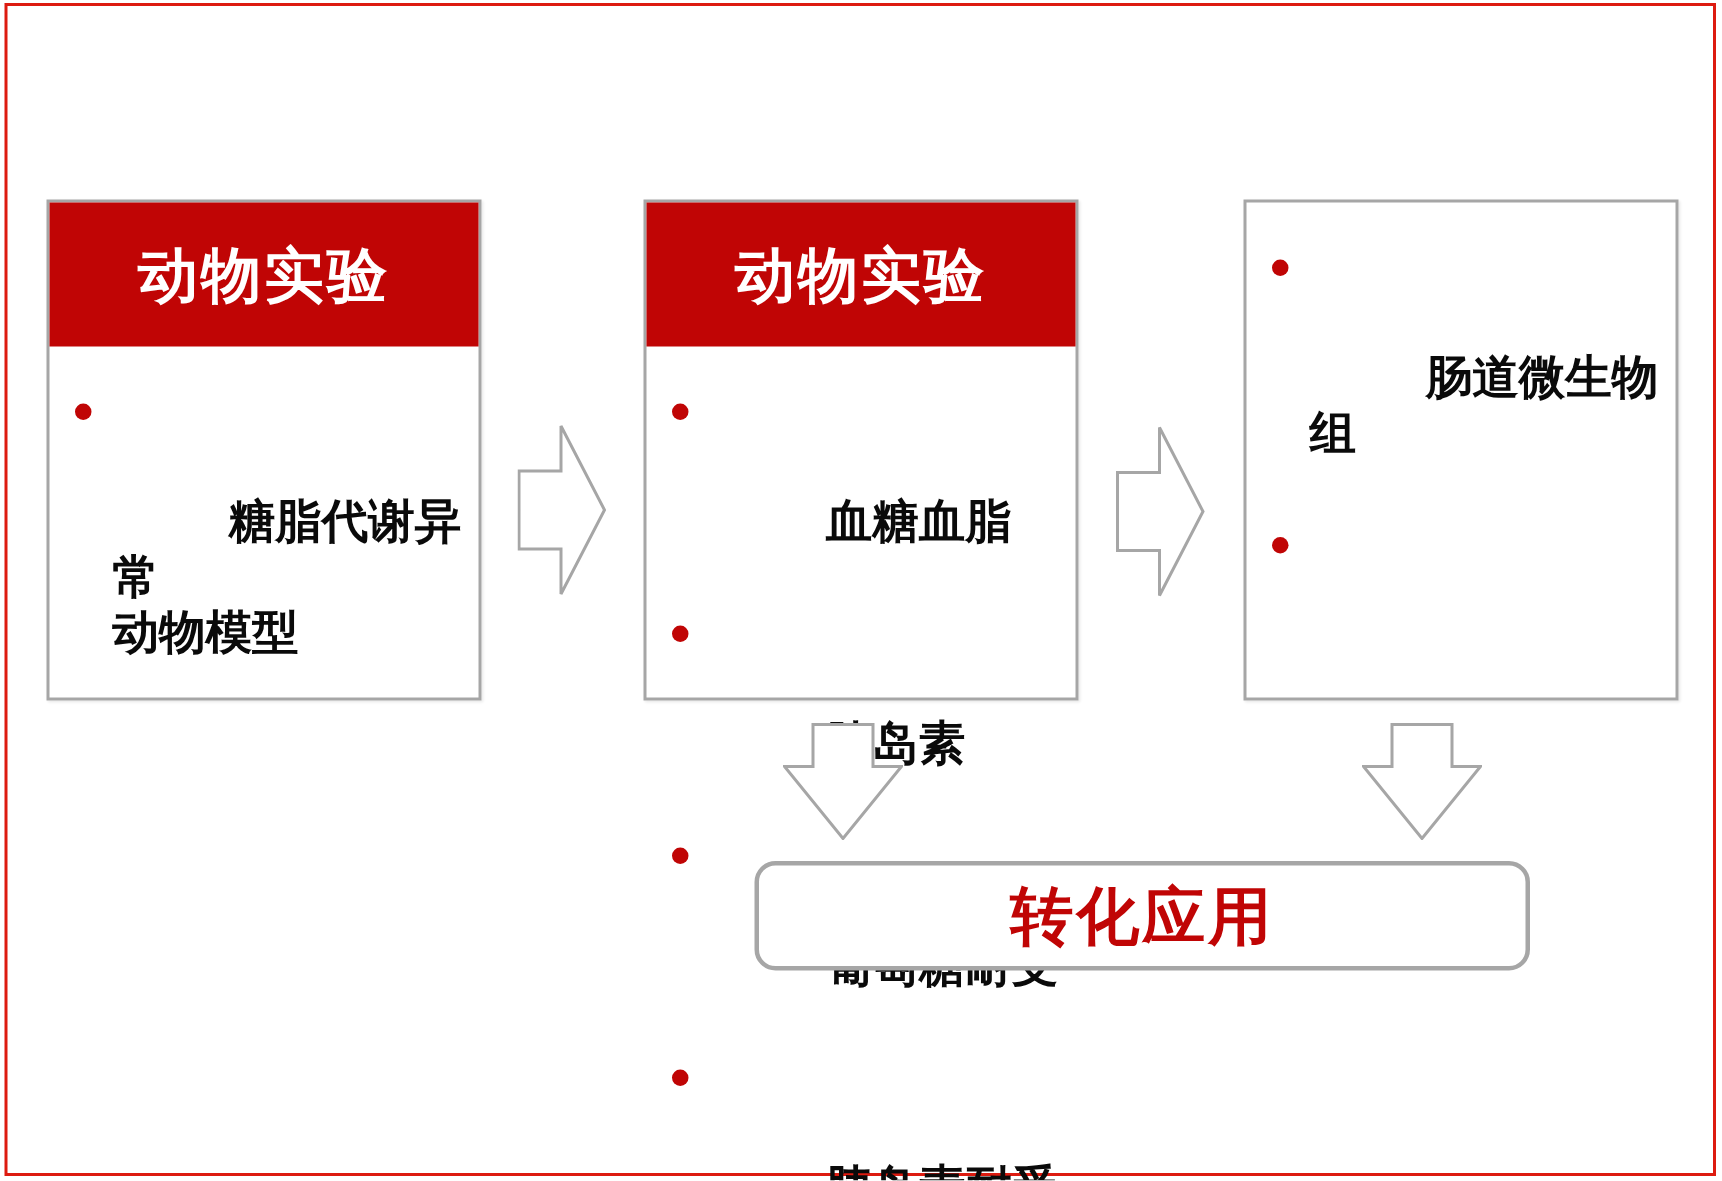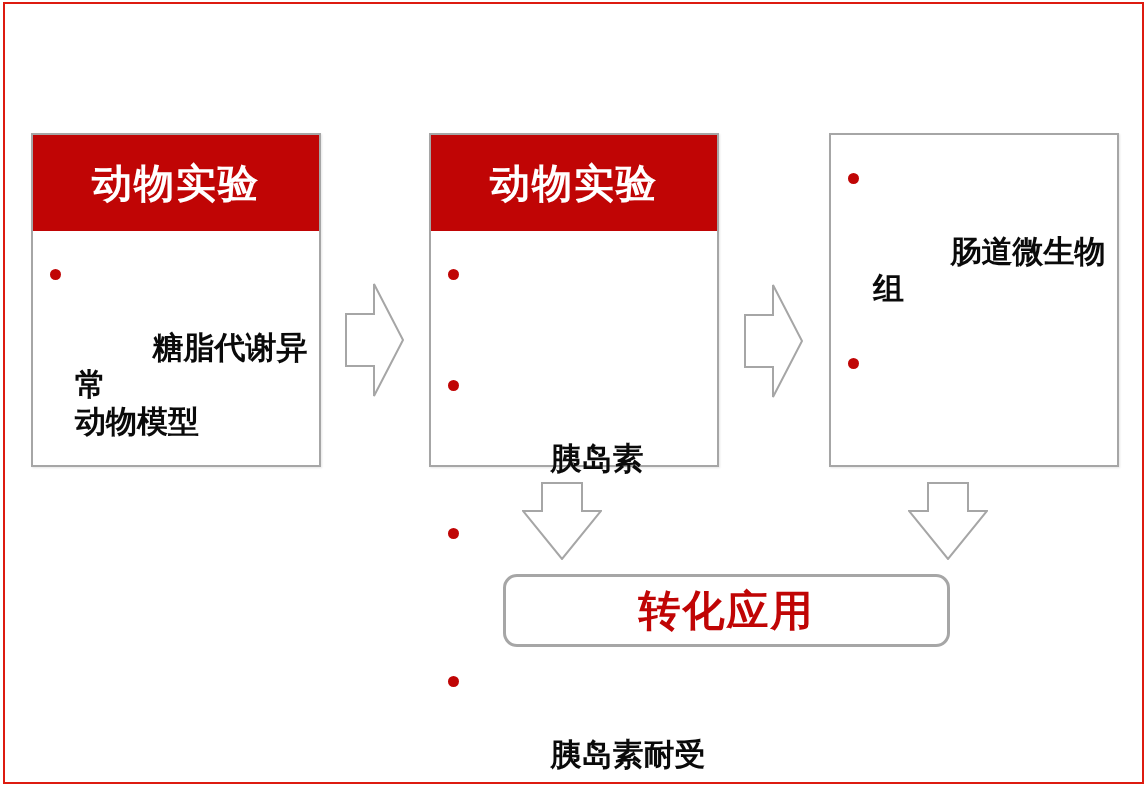--- a/index.html
+++ b/index.html
@@ -55,21 +55,21 @@
     left:-25px;top:14px;
     width:11px;height:11px;
     border-radius:50%;
     background:var(--accent);
   }
   .flow-arrow{position:absolute;}
   .flow-arrow polygon{fill:#ffffff;stroke:var(--gray);stroke-width:2;stroke-linejoin:miter;}
   .result{
     position:absolute;
     left:503px;top:574px;
-    width:447px;height:73px;
+    width:517px;height:73px;
     box-sizing:border-box;
     background:#ffffff;
     border:3px solid var(--gray);
     border-radius:14px;
     display:flex;align-items:center;justify-content:center;
     font-size:42px;font-weight:bold;
     letter-spacing:2px;
     color:var(--accent);
   }
 </style>
@@ -92,20 +92,21 @@
     </div>
   </section>
 
   <section class="card" style="left:429px">
     <header class="card-head">
       <span>动物实验</span>
     </header>
     <div class="card-body">
       <div class="item">
         <span class="dot"></span>
+        <span> 血糖血脂</span>
       </div>
       <div class="item">
         <span class="dot"></span>
         <span> 胰岛素</span>
       </div>
       <div class="item">
         <span class="dot"></span>
         <span> 葡萄糖耐受</span>
       </div>
       <div class="item">

